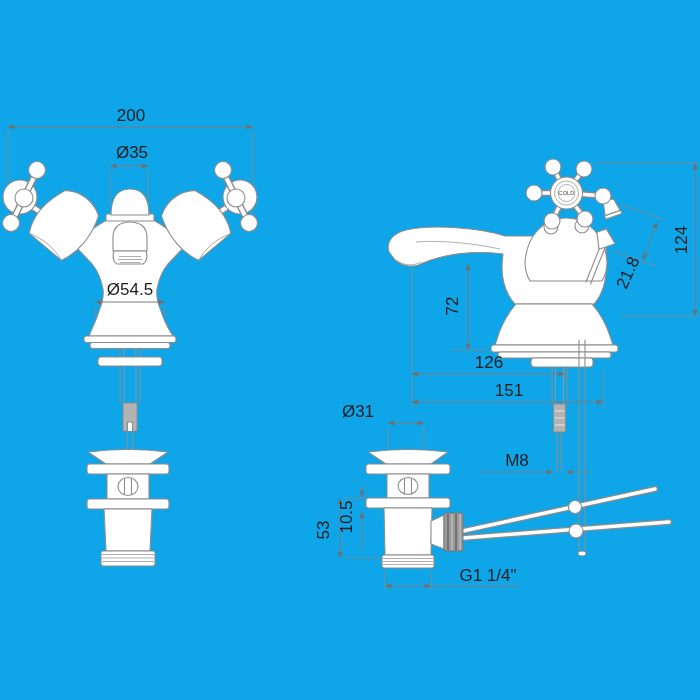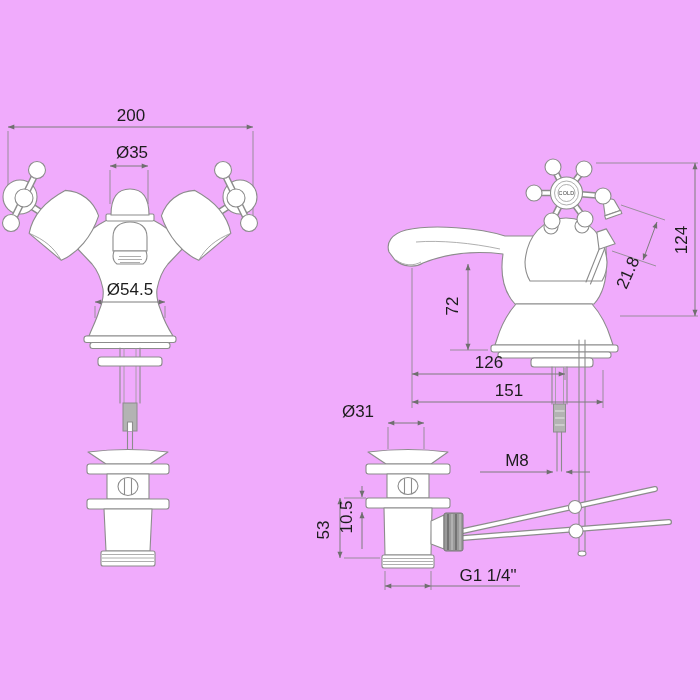--- a/index.html
+++ b/index.html
@@ -1,16 +1,16 @@
 <!DOCTYPE html>
 <html><head>
 <meta charset="utf-8">
 <style>
   html,body{margin:0;padding:0;background:#ffffff;}
-  .stage{width:700px;height:700px;background:#f0abfc;position:relative;font-family:"Liberation Sans",sans-serif;}
+  .stage{width:700px;height:700px;background:#0ea5e9;position:relative;font-family:"Liberation Sans",sans-serif;}
   svg{display:block;}
   .ln{stroke:#8c8c8c;stroke-width:1.1;fill:none;stroke-linejoin:round;stroke-linecap:round;}
   .lnw{stroke:#8c8c8c;stroke-width:1.1;fill:#ffffff;stroke-linejoin:round;}
   .lnt{stroke:#9a9a9a;stroke-width:0.8;fill:none;}
   .dim{stroke:#7d7d7d;stroke-width:1;fill:none;}
   .ext{stroke:#8a8a8a;stroke-width:0.85;fill:none;}
   .dim-text{font-family:"Liberation Sans",sans-serif;font-size:17px;fill:#1d1d1d;}
   .tiny-text{font-family:"Liberation Sans",sans-serif;font-size:5.4px;fill:#3a3a3a;letter-spacing:.2px;}
   .grayfill{fill:#b3b3b3;stroke:#8c8c8c;stroke-width:1;}
   .knurl{fill:#9a9a9a;stroke:#777;stroke-width:1;}

